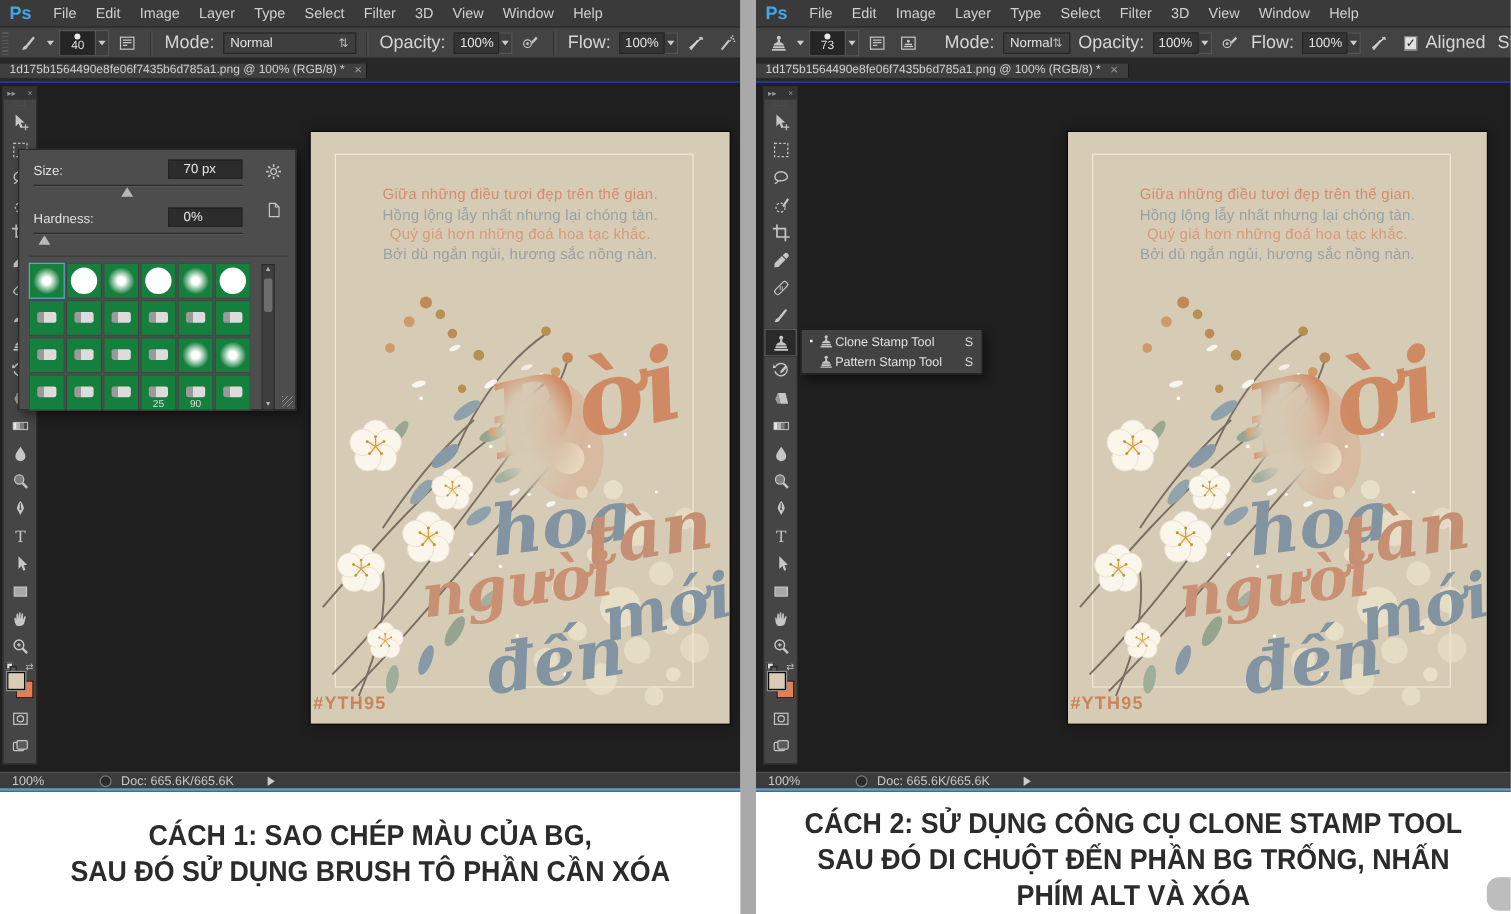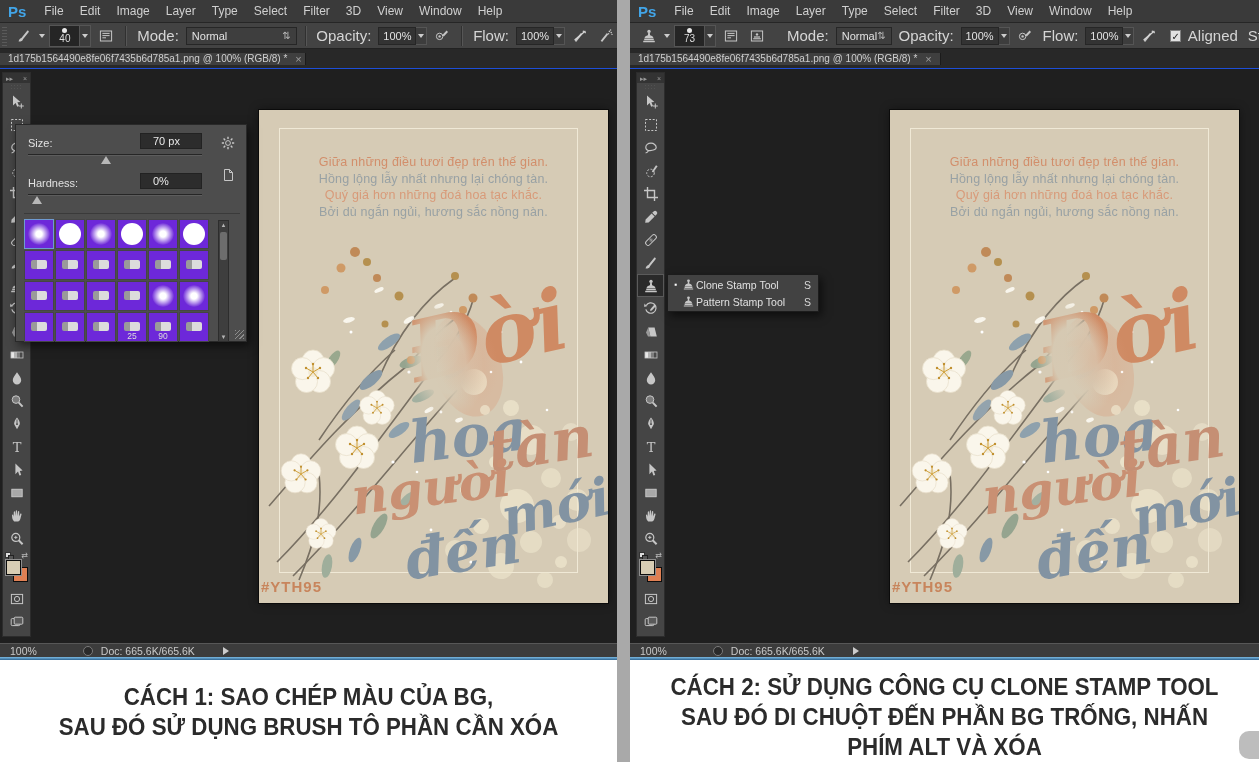--- a/index.html
+++ b/index.html
@@ -59,21 +59,21 @@
   .plabel{color:#e0e0e0;font-size:11px;flex:1}
   .pval{width:62px;height:16px;background:#2c2c2c;border:1px solid #222;color:#e8e8e8;font-size:11px;display:flex;align-items:center;padding-left:12px}
   .pslider{position:relative;margin:5px 44px 0 12px;height:11px}
   .ptrack{height:2px;background:#262626;border-bottom:1px solid #5d5d5d;margin-top:3px}
   .pthumb{position:absolute;top:2px;width:0;height:0;border-left:5px solid transparent;border-right:5px solid transparent;border-bottom:8px solid #b8b8b8}
   .picon{position:absolute;width:16px;height:16px}
   .picon.gear{right:10px;top:10px}
   .picon.newdoc{right:10px;top:42px}
   .bgrid-wrap{position:relative;margin:8px 0 0 8px;border-top:1px solid #3a3a3a;padding-top:5px;width:216px}
   .bgrid{display:grid;grid-template-columns:repeat(6,30px);grid-auto-rows:30px;gap:1px;width:186px}
-  .bcell{background:#6d28d9;border:1px solid #454545;position:relative}
+  .bcell{background:#15803d;border:1px solid #454545;position:relative}
   .bcell.sel{border:1px solid #6f9bd1}
   .thumb{display:block;margin:3px auto 0;width:22px;height:22px;border-radius:50%}
   .thumb.soft{background:radial-gradient(circle,#fff 20%,rgba(255,255,255,0) 72%)}
   .thumb.hard{background:#fff}
   .thumb.tip{width:16px;height:9px;border-radius:2px;background:linear-gradient(90deg,#9a9a9a 0 35%,#dcdcdc 35% 100%);margin-top:9px}
   .blabel{position:absolute;left:0;right:0;bottom:0;display:block;text-align:center;font-size:8.5px;color:#ddd;font-style:normal;line-height:9px}
   .bscroll{position:absolute;left:194px;top:6px;width:11px;height:122px;background:#3e3e3e;border:1px solid #2d2d2d}
   .s-arrow{color:#b5b5b5;font-size:6px;text-align:center;line-height:8px}
   .s-thumb{position:absolute;top:11px;left:1px;right:1px;height:28px;background:#6d6d6d;border-radius:2px}
   .pgrip{position:absolute;right:2px;bottom:2px;width:9px;height:9px;background:repeating-linear-gradient(135deg,#8d8d8d 0 1px,transparent 1px 3px)}

